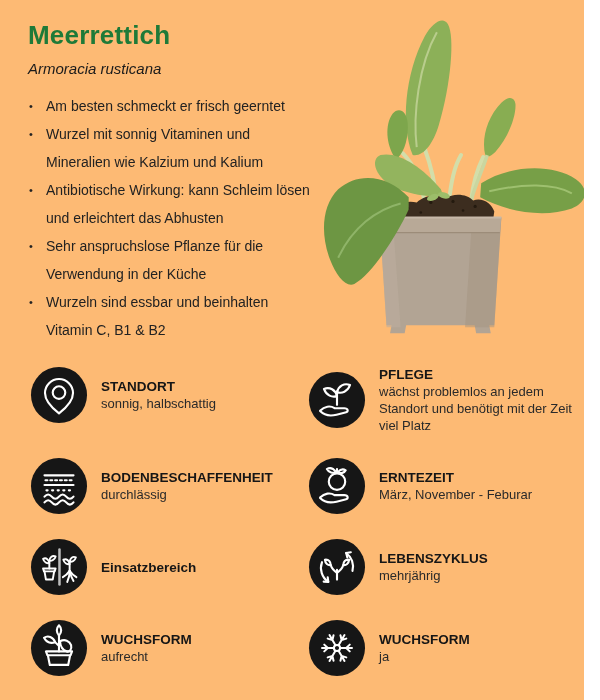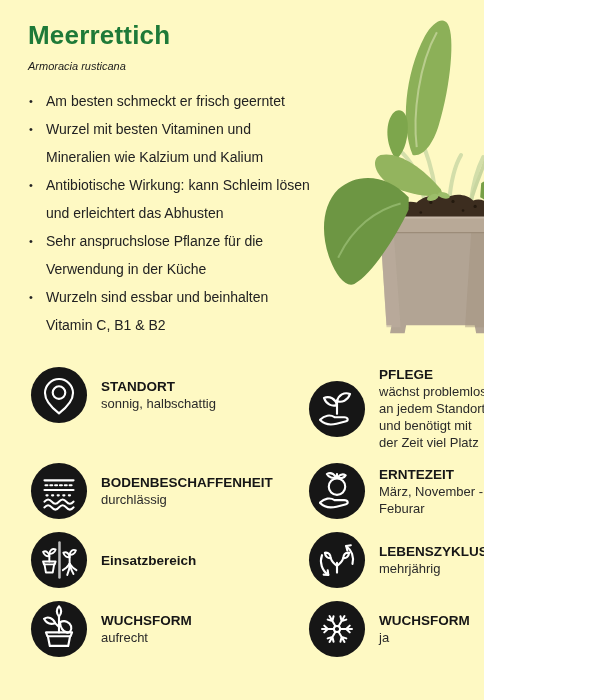--- a/index.html
+++ b/index.html
@@ -3,39 +3,39 @@
 <meta charset="utf-8">
 <style>
   :root{
     --accent-green:#1e7a38;
     --icon-bg:#161616;
     --text:#231f20;
   }
   *{box-sizing:border-box;margin:0;padding:0}
   html,body{background:#fff}
   body{font-family:"Liberation Sans",sans-serif;color:var(--text,#231f20)}
-  .card{position:relative;width:484px;height:700px;background:#fef9c3;overflow:hidden}
+  .card{position:relative;width:584px;height:700px;background:#fdba74;overflow:hidden}
 
   
   .head{padding:20px 0 0 28px}
   .title{font-size:26px;font-weight:700;color:var(--accent-green,#1e7a38);letter-spacing:.2px}
-  .subtitle{margin-top:9px;font-size:11px;font-style:italic;color:#1b1b1b}
+  .subtitle{margin-top:9px;font-size:15px;font-style:italic;color:#1b1b1b}
 
   
   .bullets{margin:15px 0 0 28px;list-style:none;width:300px}
   .bullets li{position:relative;padding-left:18px}
   .bullets .dot{position:absolute;left:1px;top:0;font-size:11px;line-height:28px;color:#222}
   .bl{display:block;font-size:14px;line-height:28px;white-space:nowrap;color:#222}
 
   
   .photo{position:absolute;left:312px;top:4px;width:282px;height:342px}
 
   
   .features{position:absolute;left:30px;top:366px;right:6px;display:grid;
-            grid-template-columns:278px 1fr;row-gap:11px;grid-auto-rows:minmax(58px,auto);
+            grid-template-columns:278px 1fr;row-gap:23px;grid-auto-rows:minmax(58px,auto);
             align-items:start}
   .feature{display:flex;align-items:center;gap:13px;min-height:58px}
   .badge{flex:0 0 58px;width:58px;height:58px}
   .badge svg{display:block;width:58px;height:58px}
   .ftext{max-width:224px}
   .flabel{font-size:13.5px;font-weight:700;line-height:17px;color:#161616}
   .fvalue{font-size:13px;line-height:17px;color:#2a2a2a}
 </style>
 </head>
 <body>
@@ -47,21 +47,21 @@
     <div class="subtitle">Armoracia rusticana</div>
   </div>
 
   <ul class="bullets">
     <li>
       <span class="dot">•</span>
       <span class="bl">Am besten schmeckt er frisch geerntet</span>
     </li>
     <li>
       <span class="dot">•</span>
-      <span class="bl">Wurzel mit besten Vitaminen und</span>
+      <span class="bl">Wurzel mit sonnig Vitaminen und</span>
       <span class="bl">Mineralien wie Kalzium und Kalium</span>
     </li>
     <li>
       <span class="dot">•</span>
       <span class="bl">Antibiotische Wirkung: kann Schleim lösen</span>
       <span class="bl">und erleichtert das Abhusten</span>
     </li>
     <li>
       <span class="dot">•</span>
       <span class="bl">Sehr anspruchslose Pflanze für die</span>

